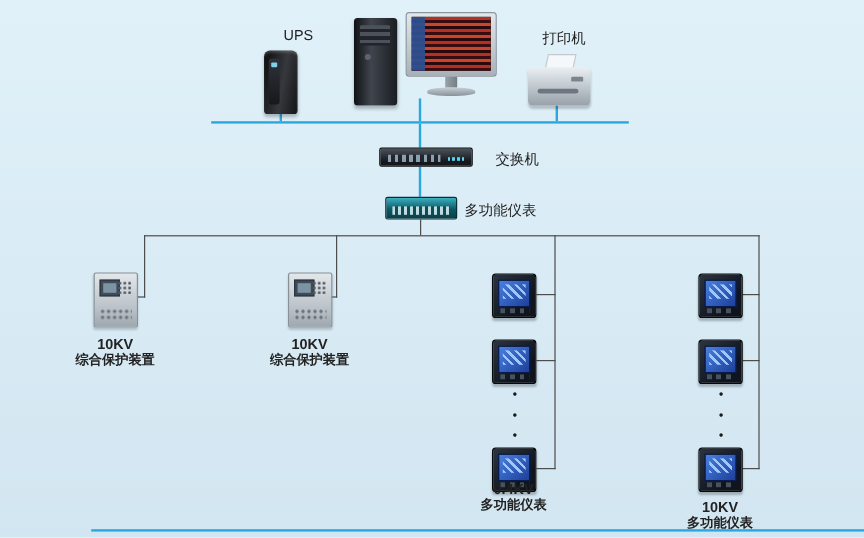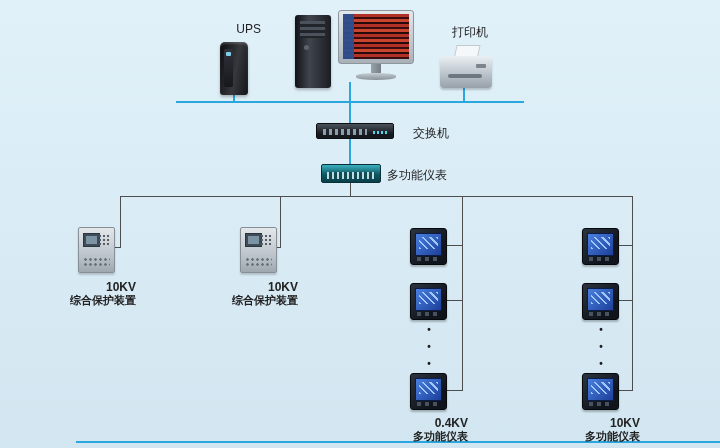--- a/index.html
+++ b/index.html
@@ -7,21 +7,21 @@
   .stage{
     position:relative;width:720px;height:448px;overflow:hidden;
     background:linear-gradient(180deg,#e0f1f9 0%,var(--bg,#d8eaf4) 60%,#d2e6f1 100%);
   }
   
   .ln{position:absolute}
   .ln-b{background:var(--line-blue,#2ba7df)}
   .ln-d{background:var(--line-dark,#4d4d4d)}
   
   .lbl{position:absolute;font-size:12px;color:var(--label,#222);white-space:nowrap}
-  .stack{text-align:right;line-height:13px;white-space:nowrap}
+  .stack{text-align:center;line-height:13px;white-space:nowrap}
   .stack .kv{font-weight:bold;font-size:12px}
   .stack .nm{font-weight:bold;font-size:11px}
   
   .dev{position:absolute}
   
   .ups{width:28px;height:53px;border-radius:5px 5px 3px 3px;
     background:linear-gradient(100deg,#0b0b0d 0%,#36383d 55%,#131417 100%);
     box-shadow:inset 0 2px 2px rgba(255,255,255,.18),0 2px 3px rgba(0,0,0,.25)}
   .ups .panel{position:absolute;left:4px;top:7px;width:9px;height:38px;border-radius:2px;
     background:linear-gradient(#30323a,#17181c)}
@@ -180,21 +180,21 @@
   </div>
   <div class="vdots" style="left:424px;top:325px;width:10px">
     <span>•</span>
     <span>•</span>
     <span>•</span>
   </div>
   <div class="dev meter" style="left:410px;top:373px">
     <div class="lcd"></div>
       <div class="btns"></div>
   </div>
-  <div class="lbl stack" style="left:388px;top:417px;width:80px">
+  <div class="lbl stack" style="left:388px;top:402px;width:80px">
     <div class="kv">0.4KV</div>
     <div class="nm">多功能仪表</div>
   </div>
 
   <div class="dev meter" style="left:582px;top:228px">
     <div class="lcd"></div>
       <div class="btns"></div>
   </div>
   <div class="dev meter" style="left:582px;top:283px">
     <div class="lcd"></div>

